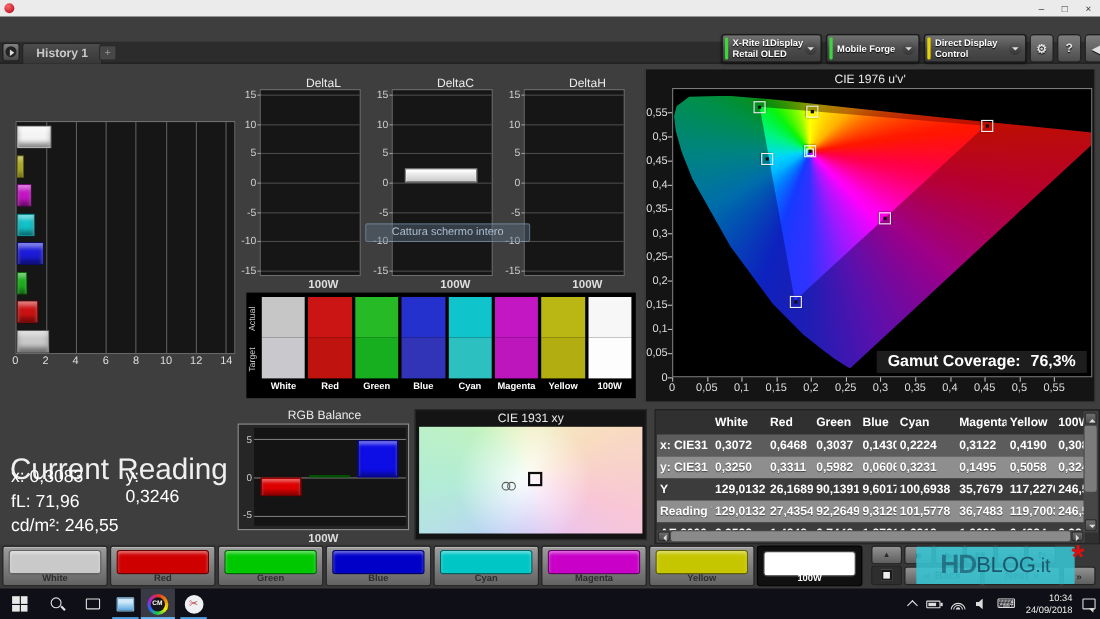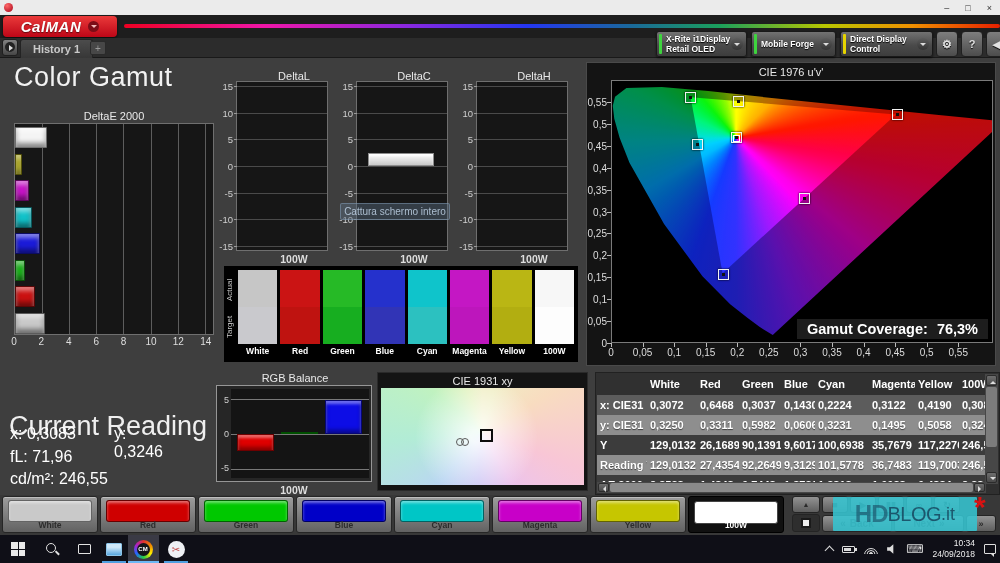--- a/index.html
+++ b/index.html
@@ -88,21 +88,21 @@
   .v-plot { position:relative; margin-left:14px; width:92px; height:170px; background:#161616;
     border:1px solid #6f6f6f; }
   .v-grid { position:absolute; left:0; right:0; height:1px; background:#4a4a4a; }
   .v-yt { position:absolute; left:-26px; width:22px; text-align:right; font-size:9.5px; color:#cfcfcf; }
   .v-dash { position:absolute; left:-3px; width:3px; height:1px; background:#9a9a9a; }
   .v-bar { position:absolute; left:12%; width:74%; background:linear-gradient(180deg,#ffffff,#c9c9c9);
     border:1px solid #8d8d8d; box-shadow:inset 0 2px 2px rgba(255,255,255,.9); }
   .v-xlabel { margin-left:26px; width:92px; text-align:center; font-size:10.5px; font-weight:bold;
     color:#dedede; margin-top:2px; }
 
-  .tooltip { position:absolute; left:340px; top:145px; width:110px; height:17px; border-radius:2px;
+  .tooltip { position:absolute; left:332px; top:145px; width:150px; height:17px; border-radius:2px;
     background:rgba(88,108,128,.45); border:1px solid rgba(140,170,200,.45);
     color:rgba(200,220,240,.8); font-size:10px; display:flex; align-items:center;
     justify-content:center; z-index:4; }
 
   
   .strip { position:absolute; left:224px; top:208px; width:354px; height:96px; background:#000; }
   .strip-rot { position:absolute; left:1px; width:12px; color:#c9c9c9; font-size:8px;
     writing-mode:vertical-rl; transform:rotate(180deg); text-align:center; }
   .rot-a { top:6px; height:36px; } .rot-t { top:42px; height:38px; }
   .strip-cols { position:absolute; left:14px; top:4px; width:336px; height:74px; display:flex; gap:3px; }
@@ -266,27 +266,20 @@
 
   <div class="titlebar">
     <span class="appicon"></span>
     <div class="win-controls">
       <span>–</span>
       <span>□</span>
       <span>×</span>
     </div>
   </div>
 
-  <div class="appheader">
-    <div class="spectrum"></div>
-    <div class="calman-logo">
-      <span class="calman-word">CalMAN</span>
-      <span class="logo-caret"></span>
-    </div>
-  </div>
 
   <div class="tabrow">
     <div class="hist-btn"></div>
     <div class="tab">History 1</div>
     <div class="plus-tab">+</div>
   </div>
 
   <div id="selectors">
       <div class="selector sel0">
         <span class="sel-strip" style="background: rgb(62, 212, 62);"></span>
@@ -302,24 +295,22 @@
         <span class="sel-strip" style="background: rgb(230, 212, 0);"></span>
         <span class="sel-label">Direct Display Control</span>
         <span class="sel-caret"></span>
       </div>
     </div>
   <div class="tool-btn tb0">⚙</div>
   <div class="tool-btn tb1">?</div>
   <div class="tool-btn tb2">◀</div>
 
   <div class="main">
-    <div class="page-title">Color Gamut</div>
 
     <div class="de-panel">
-      <div class="de-title">DeltaE 2000</div>
       <div class="de-plot" id="dePlot">
           <div class="de-grid" style="left: 13.6986%;"></div>
           <div class="de-grid" style="left: 27.3973%;"></div>
           <div class="de-grid" style="left: 41.0959%;"></div>
           <div class="de-grid" style="left: 54.7945%;"></div>
           <div class="de-grid" style="left: 68.4932%;"></div>
           <div class="de-grid" style="left: 82.1918%;"></div>
           <div class="de-grid" style="left: 95.8904%;"></div>
           <div class="debar" style="top: 3px; height: 21px; width: 16.0959%; background: rgb(244, 244, 244);"></div>
           <div class="debar" style="top: 29.5px; height: 21px; width: 3.35616%; background: rgb(185, 179, 18);"></div>

